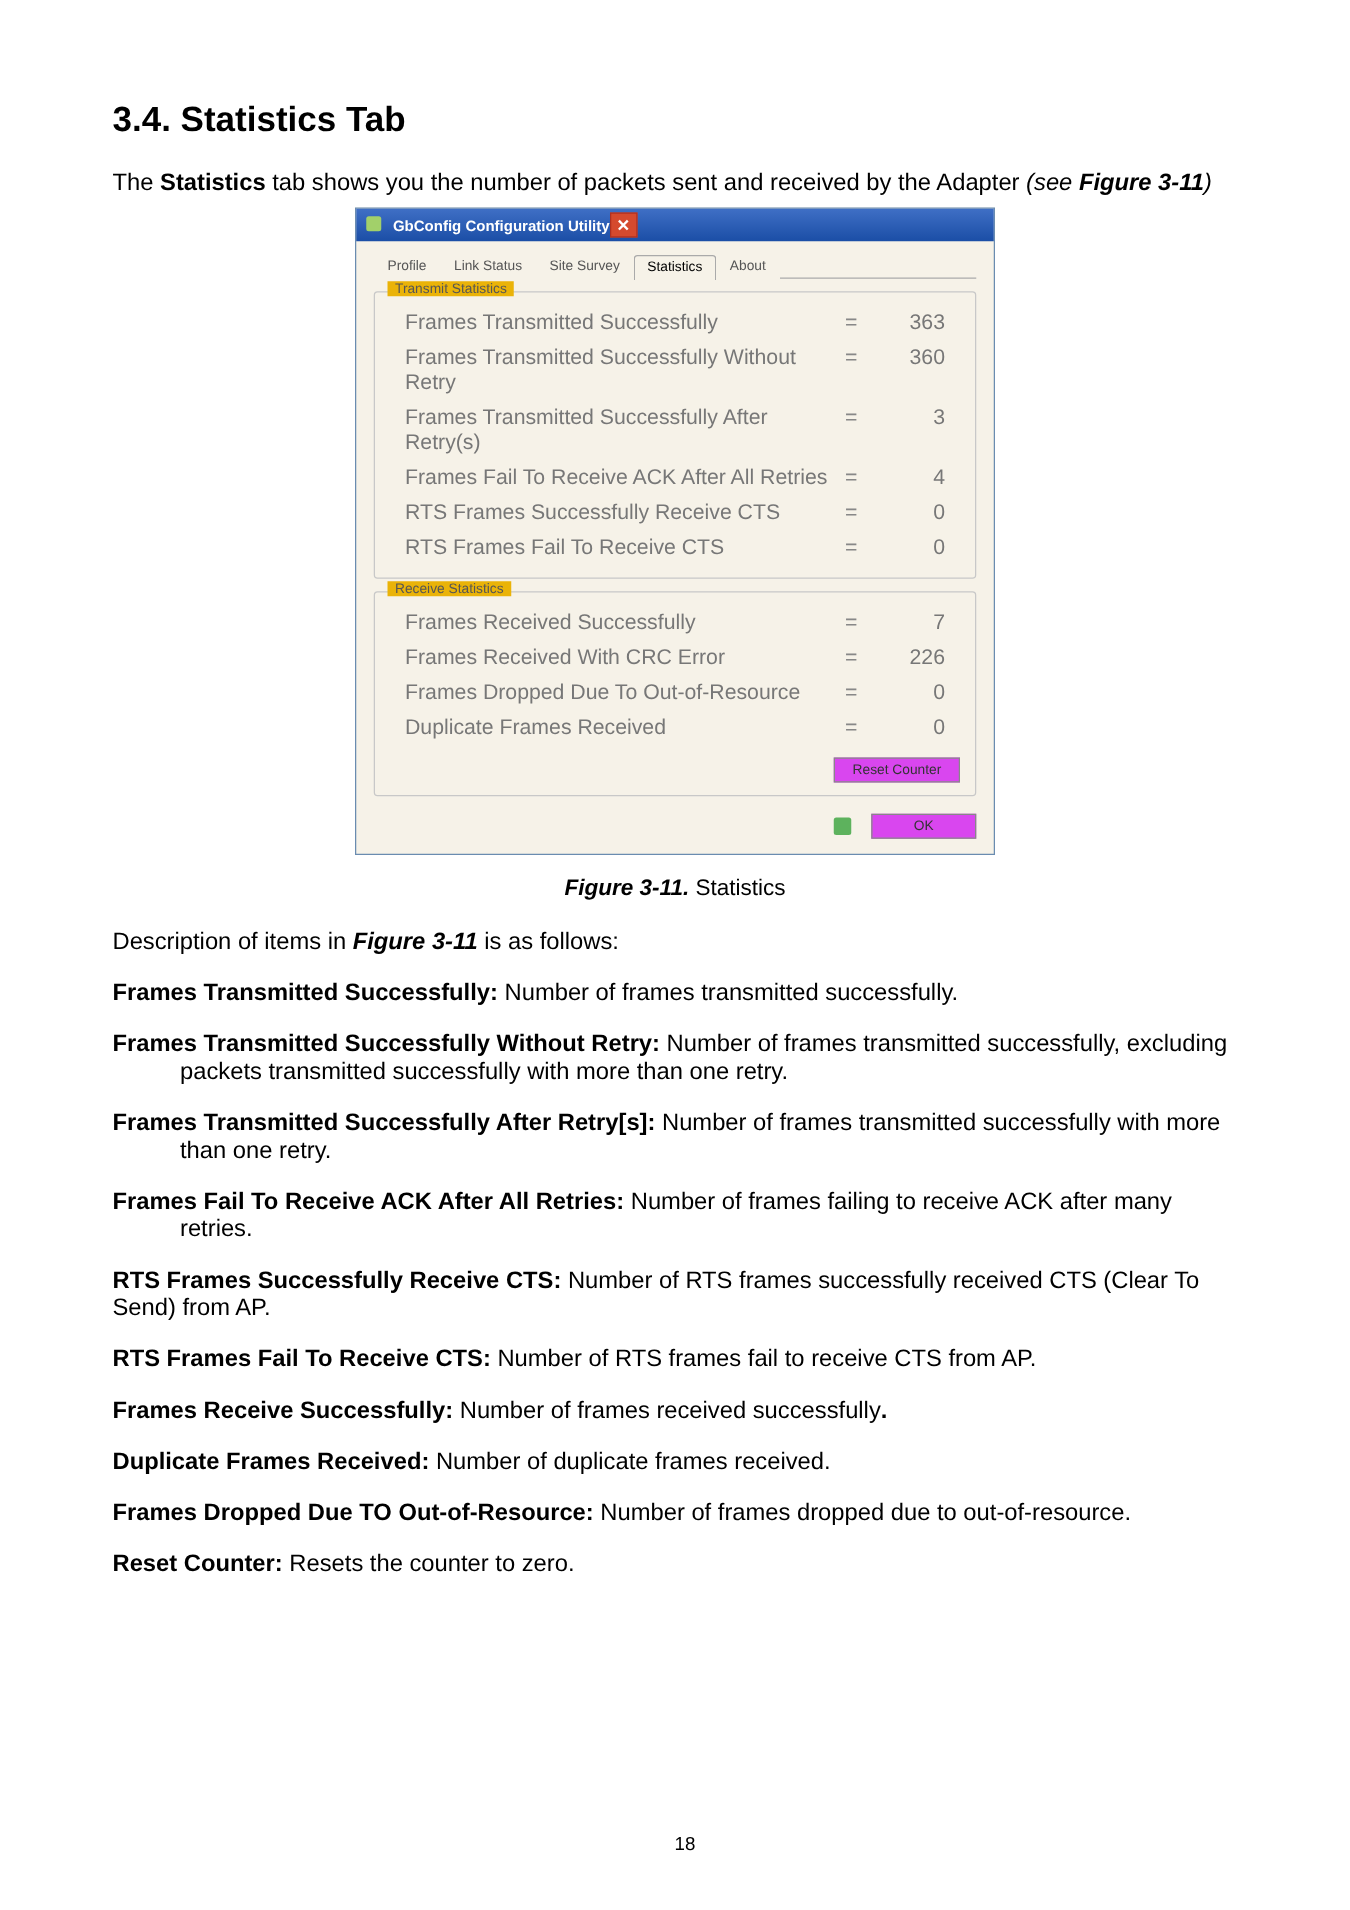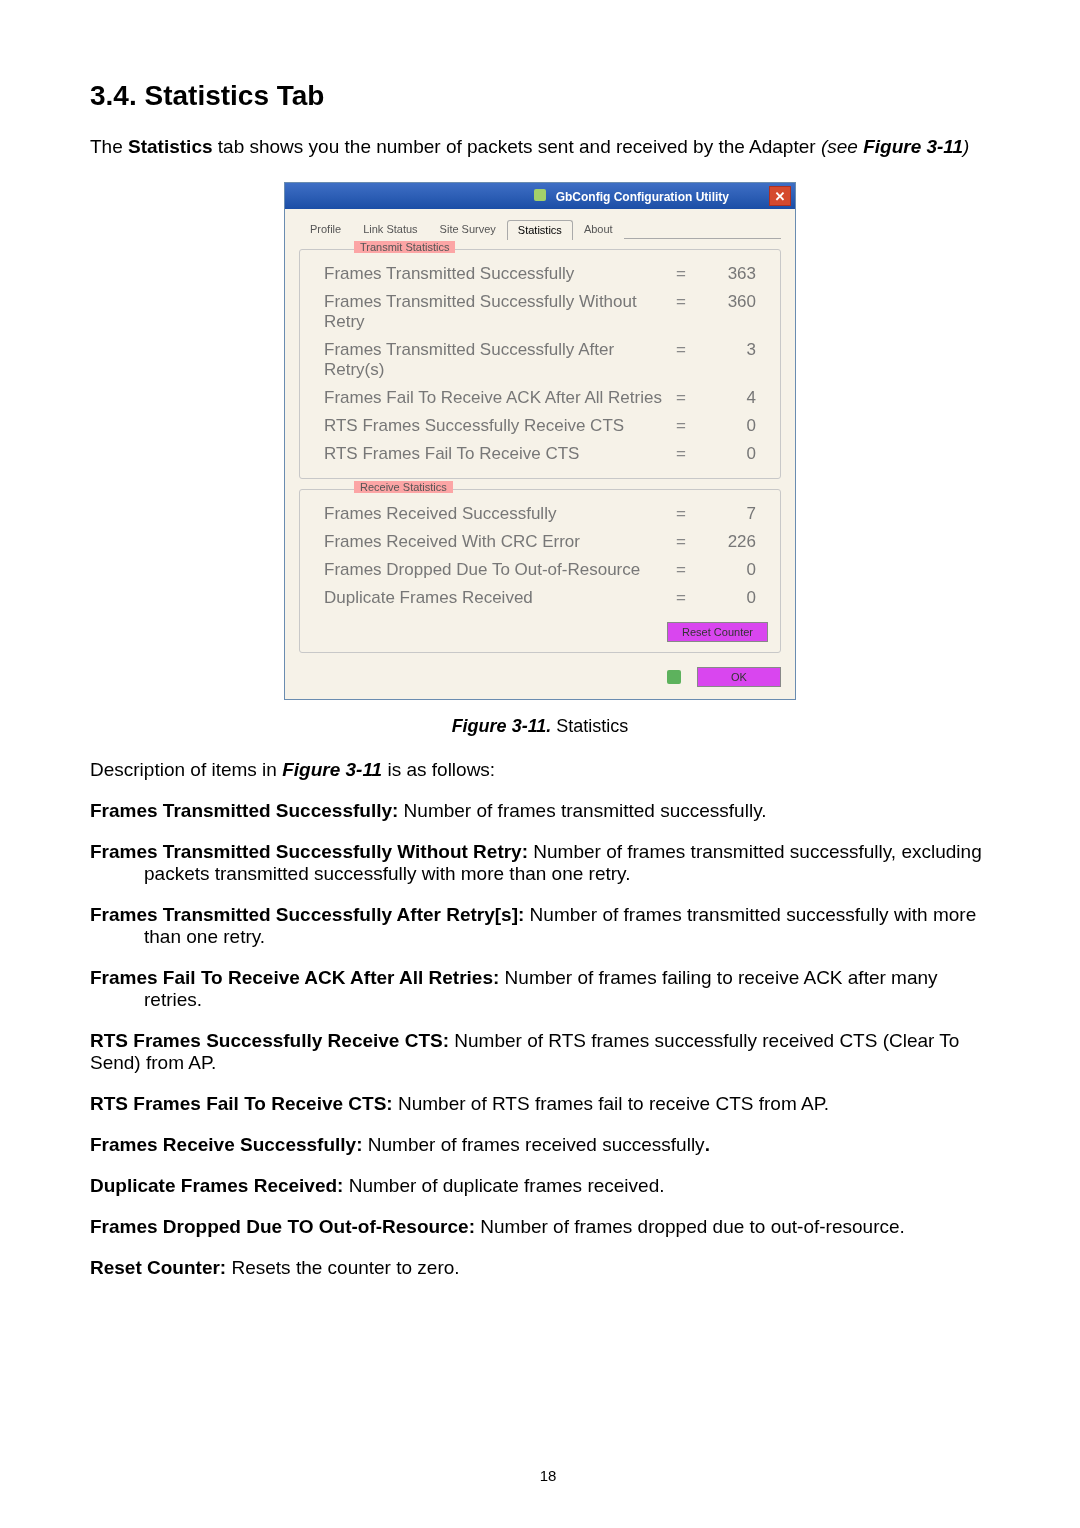--- a/index.html
+++ b/index.html
@@ -16,46 +16,45 @@
     position: relative;
   }
   h2.section-heading {
     font-size: 28px;
     font-weight: bold;
     margin: 0 0 24px 0;
     color: #000;
   }
   .intro {
     font-size: 19px;
-    margin-bottom: 24px;
+    margin-bottom: 8px;
     text-align: justify;
   }
   .intro .b { font-weight: bold; }
   .intro .i { font-style: italic; }
   .intro .bi { font-style: italic; font-weight: bold; }
 
   
   .screenshot {
     width: 510px;
     margin: 0 auto 12px auto;
     border: 1px solid #6a8cb0;
     background: #f6f2e8;
     font-family: Tahoma, Arial, sans-serif;
   }
   .titlebar {
     background: linear-gradient(to bottom, #3f6fc5, #1b4ea6);
     color: #fff;
     display: flex;
     align-items: center;
-    justify-content: flex-end;
+    justify-content: flex-start;
     height: 22px;
     padding: 2px 4px 2px 8px;
     font-size: 12px;
     font-weight: bold;
-    gap: 40px;
   }
   .titlebar .icon-left {
     display:inline-block; width:12px; height:12px; background:#a2d06a; margin-right:6px; border-radius:2px;
   }
   .close {
     width: 20px; height: 18px;
     background: #d54a2e;
     border: 1px solid #b03020;
     display:flex; align-items:center; justify-content:center;
     color:#fff; font-weight:bold; font-size:13px; line-height:1;
@@ -86,25 +85,24 @@
 
   .group {
     border:1px solid #c8c8c8;
     border-radius:3px;
     margin-top:10px;
     padding:10px 12px 10px 12px;
     position:relative;
   }
   .group .legend {
     position:absolute; top:-9px; left:10px;
-    background:#fca5a5;
+    background:#eab308;
     padding:0 6px;
     font-size:11px;
     color:#555;
-    margin-left:44px;
   }
   .statrow {
     display:flex;
     font-size:17px;
     color:#777;
     padding:4px 2px;
   }
   .statrow .label { flex:1; padding-left:10px;}
   .statrow .eq { width:30px; text-align:center; color:#888;}
   .statrow .val { width:60px; text-align:right; padding-right:10px;}

